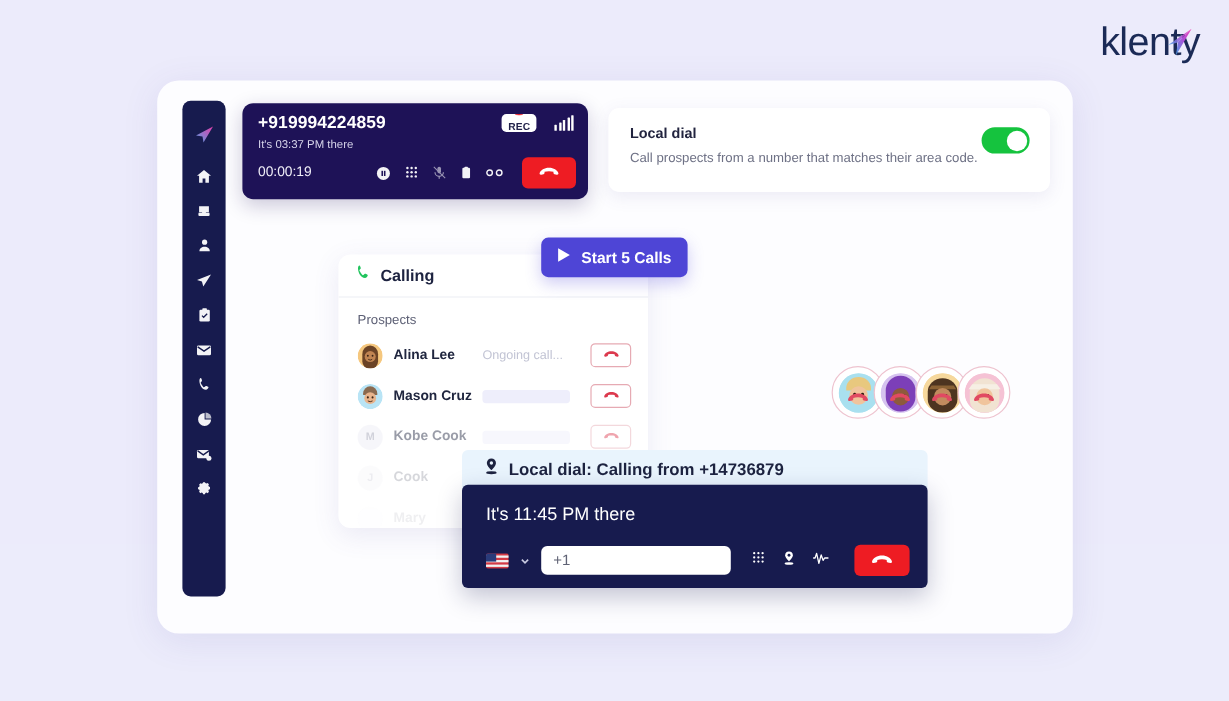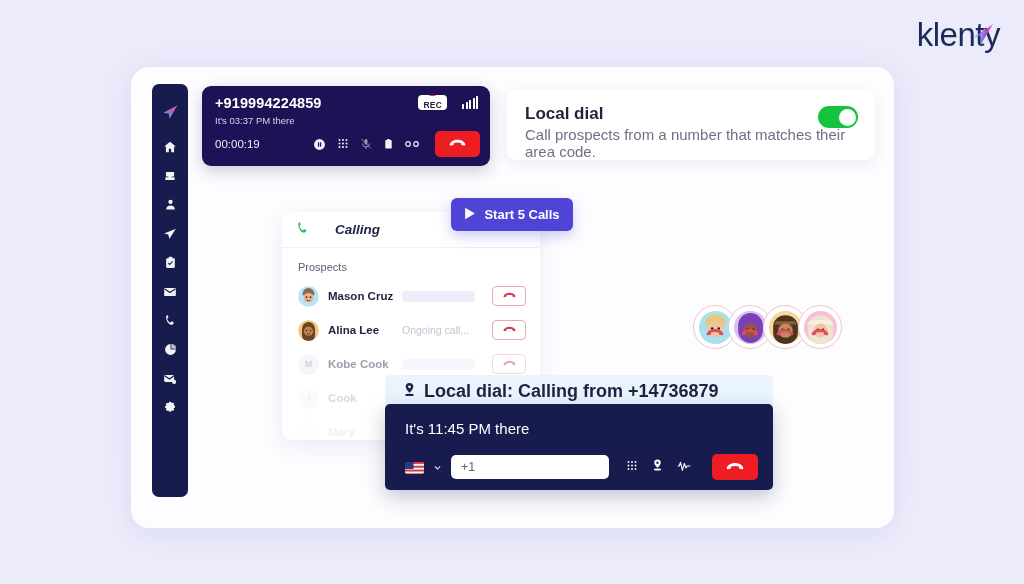--- a/index.html
+++ b/index.html
@@ -65,38 +65,37 @@
   .hangup-lg {
     width: 45px; height: 26px; background: #ee1c23; border-radius: 5px;
     display: flex; align-items: center; justify-content: center; margin-left: 4px;
   }
 
   
   .localdial {
     position: absolute; left: 507px; top: 90px; width: 368px; height: 70px;
     background: #ffffff; border-radius: 9px; box-shadow: 0 4px 14px rgba(90, 80, 160, .10);
   }
-  .localdial .title { position: absolute; left: 18px; top: 14px; font-size: 17px; font-weight: bold; color: #22243f; text-align: right; }
-  .localdial .desc { position: absolute; left: 18px; top: 36px; font-size: 15px; color: #6e7185; }
+  .localdial .title { position: absolute; left: 18px; top: 14px; font-size: 12px; font-weight: bold; color: #22243f; text-align: right; }
+  .localdial .desc { position: absolute; left: 18px; top: 36px; font-size: 11px; color: #6e7185; }
   .toggle {
     position: absolute; right: 17px; top: 16px; width: 40px; height: 22px;
     background: #15c33e; border-radius: 11px;
   }
   .toggle .knob { position: absolute; right: 2.5px; top: 2.5px; width: 17px; height: 17px; background: #fff; border-radius: 50%; }
 
   
   .calling {
     position: absolute; left: 282px; top: 212px; width: 258px; height: 228px;
     background: #ffffff; border-radius: 10px 10px 10px 10px;
     box-shadow: 0 6px 22px rgba(90, 80, 160, .11); overflow: hidden;
   }
   .calling-head {
-    height: 36px; border-bottom: 1px solid #eef0f6; display: flex; align-items: center; gap: 25px;
+    height: 36px; border-bottom: 1px solid #eef0f6; display: flex; align-items: center; gap: 7px;
     padding: 0 14px;
-    font-style: italic;
   }
   .calling-head .t { font-size: 13.5px; font-weight: bold; color: #1d2340; }
   .prospects-label { font-size: 11px; color: #5d6075; padding: 13px 0 8px 16px; }
   .prow { display: flex; align-items: center; padding: 0 14px 0 16px; height: 30px; margin-bottom: 4px; }
   .avatar { width: 21px; height: 21px; border-radius: 50%; overflow: hidden; flex: 0 0 auto; }
   .pname { font-size: 11.5px; font-weight: bold; color: #20263f; margin-left: 9px; width: 74px; }
   .pstatus { font-size: 10.5px; color: #c2c4d4; }
   .pbar { height: 11px; border-radius: 3px; background: #eeeefb; }
   .hangup-sm {
     width: 34px; height: 20px; border: 1.2px solid #e6aab3; border-radius: 4px;
@@ -128,21 +127,21 @@
   }
   .stack .ring:first-child { margin-left: 0; }
   .stack .inner { width: 33px; height: 33px; border-radius: 50%; overflow: hidden; position: relative; }
 
   
   .ld-banner {
     position: absolute; left: 385px; top: 375px; width: 388px; height: 32px;
     background: #e9f4fd; border-radius: 5px 5px 0 0; display: flex; align-items: center;
     gap: 8px; padding-left: 18px;
   }
-  .ld-banner .t { font-size: 18px; font-weight: bold; color: #1d2340; }
+  .ld-banner .t { font-size: 14px; font-weight: bold; color: #1d2340; }
   .dialer {
     position: absolute; left: 385px; top: 404px; width: 388px; height: 86px;
     background: #171b4e; border-radius: 5px; box-shadow: 0 7px 20px rgba(23, 27, 78, .25);
   }
   .dialer .there { position: absolute; left: 20px; top: 16px; color: #fff; font-size: 15px; }
   .dial-row { position: absolute; left: 20px; right: 15px; top: 50px; display: flex; align-items: center; gap: 9px; }
   .flag { width: 19px; height: 13px; border-radius: 2px; overflow: hidden; position: relative; flex: 0 0 auto; }
   .chev { color: #c9cbe2; display: flex; }
   .phone-input {
     width: 158px; height: 24px; background: #fff; border: none; border-radius: 5px;
@@ -332,50 +331,50 @@
             <path d="M6 2c1 0 2 3 2 4s-2 2-2 3 4 7 5 7 2-2 3-2 4 1 4 2-2 4-4 4C8 20 4 12 4 6 4 4 5 2 6 2z"></path>
           </svg>
       </span>
       <span class="t">Calling</span>
     </div>
     <div class="prospects-label">Prospects</div>
 
     <div class="prow">
       <span class="avatar">
         <svg width="21" height="21" viewBox="0 0 32 32">
+            <circle cx="16" cy="16" r="16" fill="#f5c77e"></circle>
+            <path d="M6 14a10 11 0 0 1 20 0v9a10 10 0 0 1-20 0z" fill="#6b4326"></path>
+            <circle cx="16" cy="17" r="7" fill="#c08452"></circle>
+            <circle cx="13" cy="16" r="1.2" fill="#3b2416"></circle>
+            <circle cx="19" cy="16" r="1.2" fill="#3b2416"></circle>
+            <path d="M13.5 20.5q2.5 2 5 0" stroke="#3b2416" stroke-width="1.1" fill="none"></path>
+          </svg>
+      </span>
+      <span class="pname">Alina Lee</span>
+      <span class="pstatus">Ongoing call...</span>
+      <span class="hangup-sm">
+        <svg width="13" height="8" viewBox="0 0 24 14" fill="#dc3a4e">
+            <path d="M12 1C6.5 1 2 4 1 7.2c-.4 1.3.6 2.3 1.9 2l2.6-.6c.9-.2 1.4-1 1.3-1.9l-.1-.9c3.2-1 7.4-1 10.6 0l-.1.9c-.1.9.4 1.7 1.3 1.9l2.6.6c1.3.3 2.3-.7 1.9-2C22 4 17.5 1 12 1z"></path>
+          </svg>
+      </span>
+    </div>
+
+    <div class="prow">
+      <span class="avatar">
+        <svg width="21" height="21" viewBox="0 0 32 32">
             <circle cx="16" cy="16" r="16" fill="#b9e4f5"></circle>
             <path d="M7 12a9 9 0 0 1 18 0v2H7z" fill="#8a6a4f"></path>
             <circle cx="16" cy="18" r="7.5" fill="#e8b48c"></circle>
             <circle cx="13" cy="17" r="1.3" fill="#3b2416"></circle>
             <circle cx="19" cy="17" r="1.3" fill="#3b2416"></circle>
             <path d="M13 21.5q3 2 6 0" stroke="#3b2416" stroke-width="1.1" fill="none"></path>
           </svg>
       </span>
       <span class="pname">Mason Cruz</span>
       <span class="pbar" style="width:73px"></span>
-      <span class="hangup-sm">
-        <svg width="13" height="8" viewBox="0 0 24 14" fill="#dc3a4e">
-            <path d="M12 1C6.5 1 2 4 1 7.2c-.4 1.3.6 2.3 1.9 2l2.6-.6c.9-.2 1.4-1 1.3-1.9l-.1-.9c3.2-1 7.4-1 10.6 0l-.1.9c-.1.9.4 1.7 1.3 1.9l2.6.6c1.3.3 2.3-.7 1.9-2C22 4 17.5 1 12 1z"></path>
-          </svg>
-      </span>
-    </div>
-
-    <div class="prow">
-      <span class="avatar">
-        <svg width="21" height="21" viewBox="0 0 32 32">
-            <circle cx="16" cy="16" r="16" fill="#f5c77e"></circle>
-            <path d="M6 14a10 11 0 0 1 20 0v9a10 10 0 0 1-20 0z" fill="#6b4326"></path>
-            <circle cx="16" cy="17" r="7" fill="#c08452"></circle>
-            <circle cx="13" cy="16" r="1.2" fill="#3b2416"></circle>
-            <circle cx="19" cy="16" r="1.2" fill="#3b2416"></circle>
-            <path d="M13.5 20.5q2.5 2 5 0" stroke="#3b2416" stroke-width="1.1" fill="none"></path>
-          </svg>
-      </span>
-      <span class="pname">Alina Lee</span>
-      <span class="pstatus">Ongoing call...</span>
       <span class="hangup-sm">
         <svg width="13" height="8" viewBox="0 0 24 14" fill="#dc3a4e">
             <path d="M12 1C6.5 1 2 4 1 7.2c-.4 1.3.6 2.3 1.9 2l2.6-.6c.9-.2 1.4-1 1.3-1.9l-.1-.9c3.2-1 7.4-1 10.6 0l-.1.9c-.1.9.4 1.7 1.3 1.9l2.6.6c1.3.3 2.3-.7 1.9-2C22 4 17.5 1 12 1z"></path>
           </svg>
       </span>
     </div>
 
     <div class="prow" style="opacity:.45">
       <span class="avatar" style="background:#ededf4;display:flex;align-items:center;justify-content:center;font-size:9px;color:#9a9cb0;font-weight:bold">M</span>
       <span class="pname">Kobe Cook</span>

